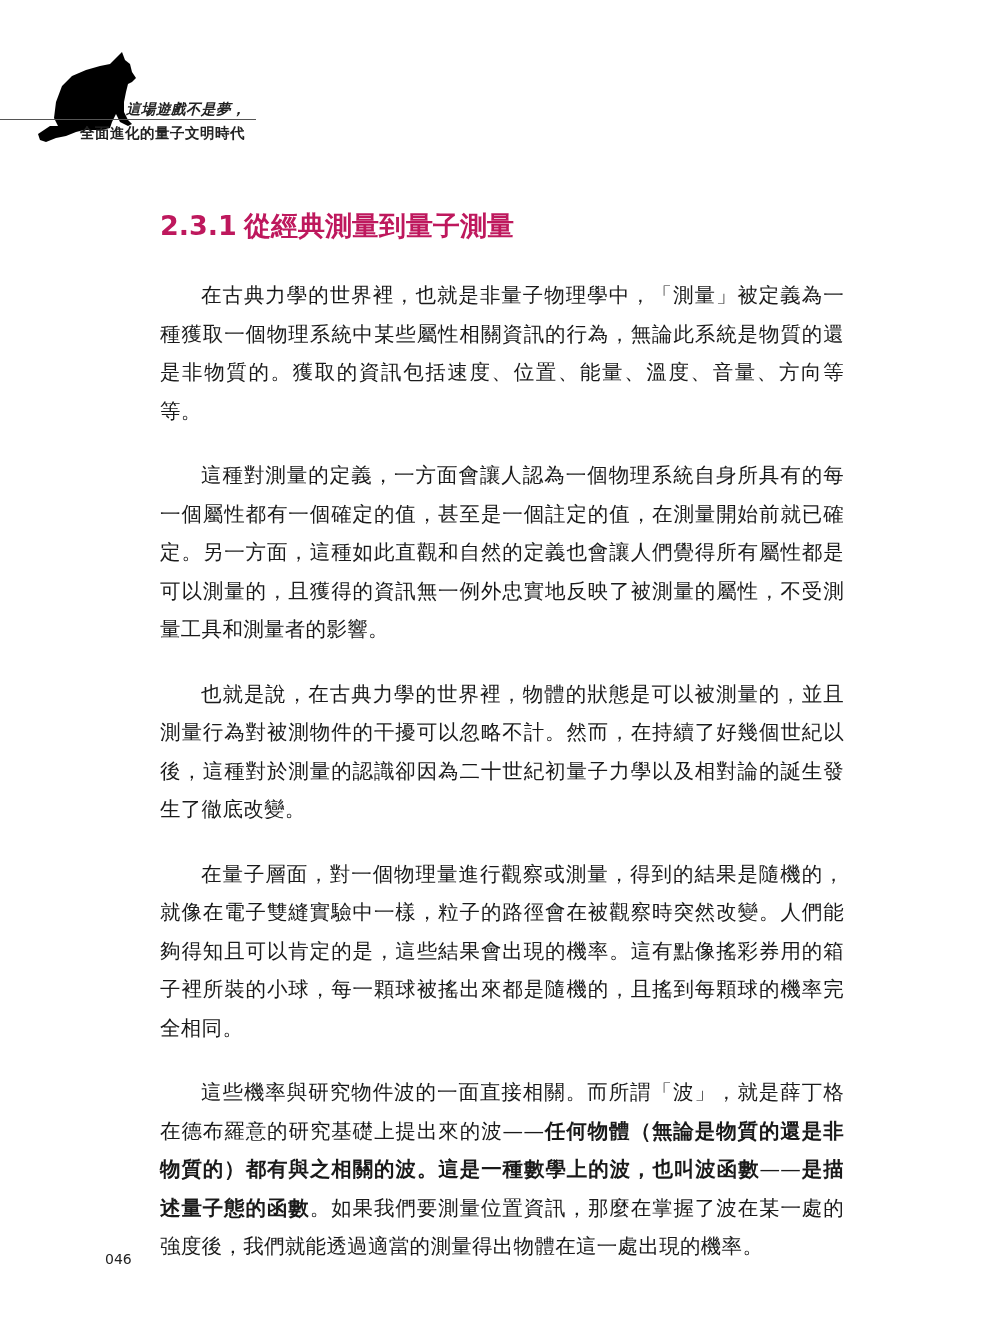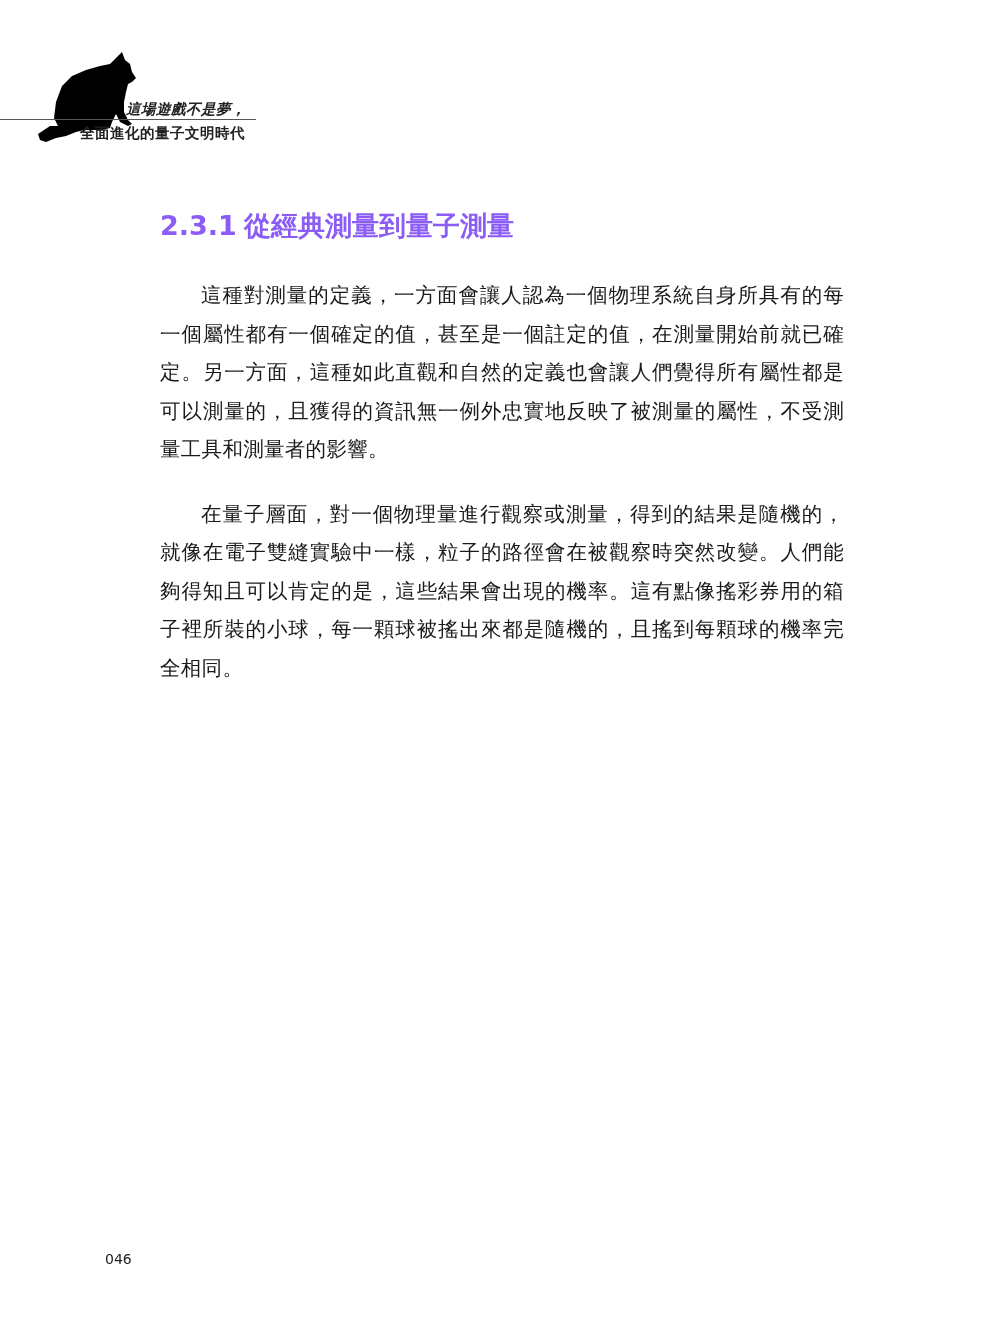--- a/index.html
+++ b/index.html
@@ -6,21 +6,21 @@
   body { width:1000px; height:1339px; position:relative; overflow:hidden;
          font-family:"DejaVu Serif","Liberation Serif",serif; color:#1a1a1a; }
   .header { position:absolute; left:0; top:0; width:300px; height:160px; }
   .cat { position:absolute; left:36px; top:52px; width:110px; height:92px; }
   .rule { position:absolute; left:0; top:119px; width:256px; height:1px; background:#555; }
   .sub1 { position:absolute; left:126px; top:100px; font-family:"DejaVu Sans","Liberation Sans",sans-serif;
           font-size:14.5px; font-weight:bold; color:#222; letter-spacing:0.5px; white-space:nowrap;font-style:italic; }
   .sub2 { position:absolute; left:80px; top:124px; font-family:"DejaVu Sans","Liberation Sans",sans-serif;
           font-size:14.5px; font-weight:bold; color:#222; letter-spacing:0.5px; white-space:nowrap;text-align:center; }
   .heading { position:absolute; left:160px; top:208px; font-family:"DejaVu Sans","Liberation Sans",sans-serif;
-             font-size:27px; font-weight:bold; color:#8b5cf6; white-space:nowrap; }
+             font-size:27px; font-weight:bold; color:#be185d; white-space:nowrap; }
   .heading .num { display:inline-block; width:84px; }
   .content { position:absolute; left:160px; top:276px; width:684px; }
   .para { margin:0 0 26px 0; font-size:20.5px; line-height:38.5px; text-align:justify;
           text-indent:41px; letter-spacing:0.3px; }
   .para b { font-weight:bold; }
   .page-num { position:absolute; left:92px; top:1251px; font-family:"DejaVu Sans","Liberation Sans",sans-serif;
               font-size:14px; color:#222;margin-left:13px; }
 </style>
 </head>
 <body>
@@ -32,17 +32,20 @@
   <div class="rule"></div>
   <div class="sub1">這場遊戲不是夢，</div>
   <div class="sub2">全面進化的量子文明時代</div>
 </div>
 
 <div class="heading">
   <span class="num">2.3.1</span><span>從經典測量到量子測量</span>
 </div>
 
 <div class="content">
+  <p class="para">在古典力學的世界裡，也就是非量子物理學中，「測量」被定義為一種獲取一個物理系統中某些屬性相關資訊的行為，無論此系統是物質的還是非物質的。獲取的資訊包括速度、位置、能量、溫度、音量、方向等等。</p>
   <p class="para">這種對測量的定義，一方面會讓人認為一個物理系統自身所具有的每一個屬性都有一個確定的值，甚至是一個註定的值，在測量開始前就已確定。另一方面，這種如此直觀和自然的定義也會讓人們覺得所有屬性都是可以測量的，且獲得的資訊無一例外忠實地反映了被測量的屬性，不受測量工具和測量者的影響。</p>
+  <p class="para">也就是說，在古典力學的世界裡，物體的狀態是可以被測量的，並且測量行為對被測物件的干擾可以忽略不計。然而，在持續了好幾個世紀以後，這種對於測量的認識卻因為二十世紀初量子力學以及相對論的誕生發生了徹底改變。</p>
   <p class="para">在量子層面，對一個物理量進行觀察或測量，得到的結果是隨機的，就像在電子雙縫實驗中一樣，粒子的路徑會在被觀察時突然改變。人們能夠得知且可以肯定的是，這些結果會出現的機率。這有點像搖彩券用的箱子裡所裝的小球，每一顆球被搖出來都是隨機的，且搖到每顆球的機率完全相同。</p>
+  <p class="para"><span>這些機率與研究物件波的一面直接相關。而所謂「波」，就是薛丁格在德布羅意的研究基礎上提出來的波——</span><b>任何物體（無論是物質的還是非物質的）都有與之相關的波。這是一種數學上的波，也叫波函數</b><span>——</span><b>是描述量子態的函數</b><span>。如果我們要測量位置資訊，那麼在掌握了波在某一處的強度後，我們就能透過適當的測量得出物體在這一處出現的機率。</span></p>
 </div>
 
 <div class="page-num">046</div>
 
 </body></html>

